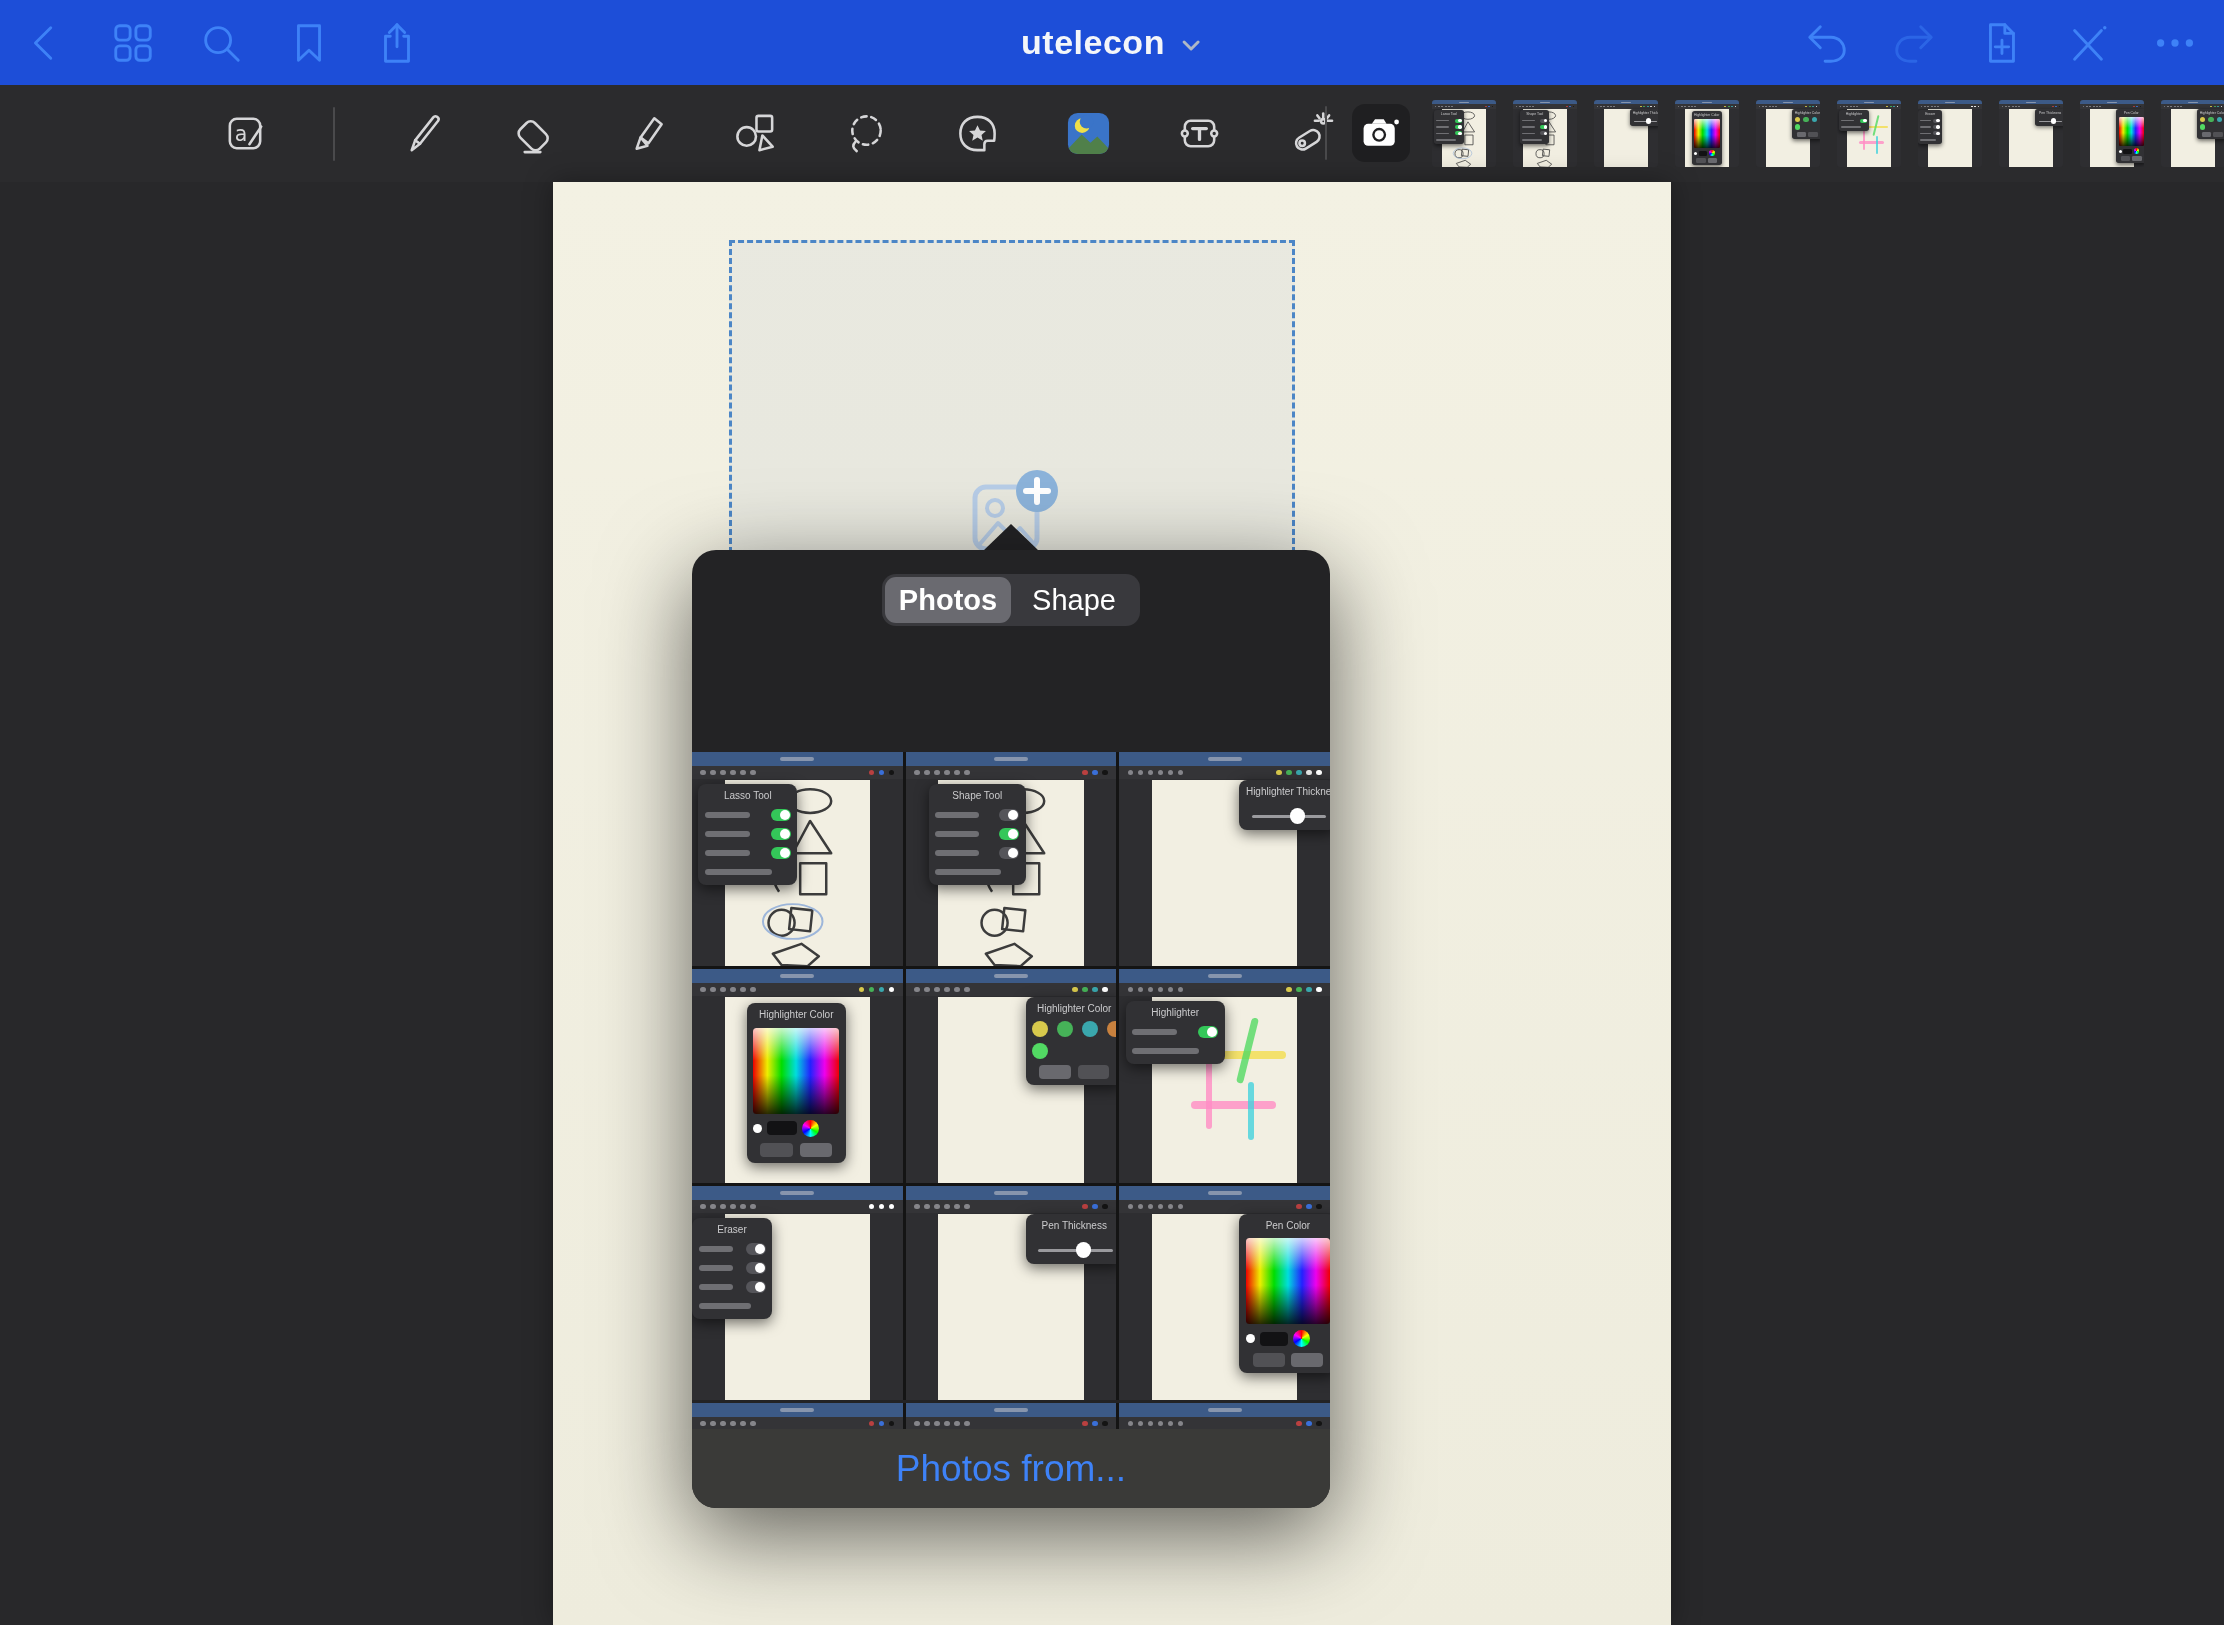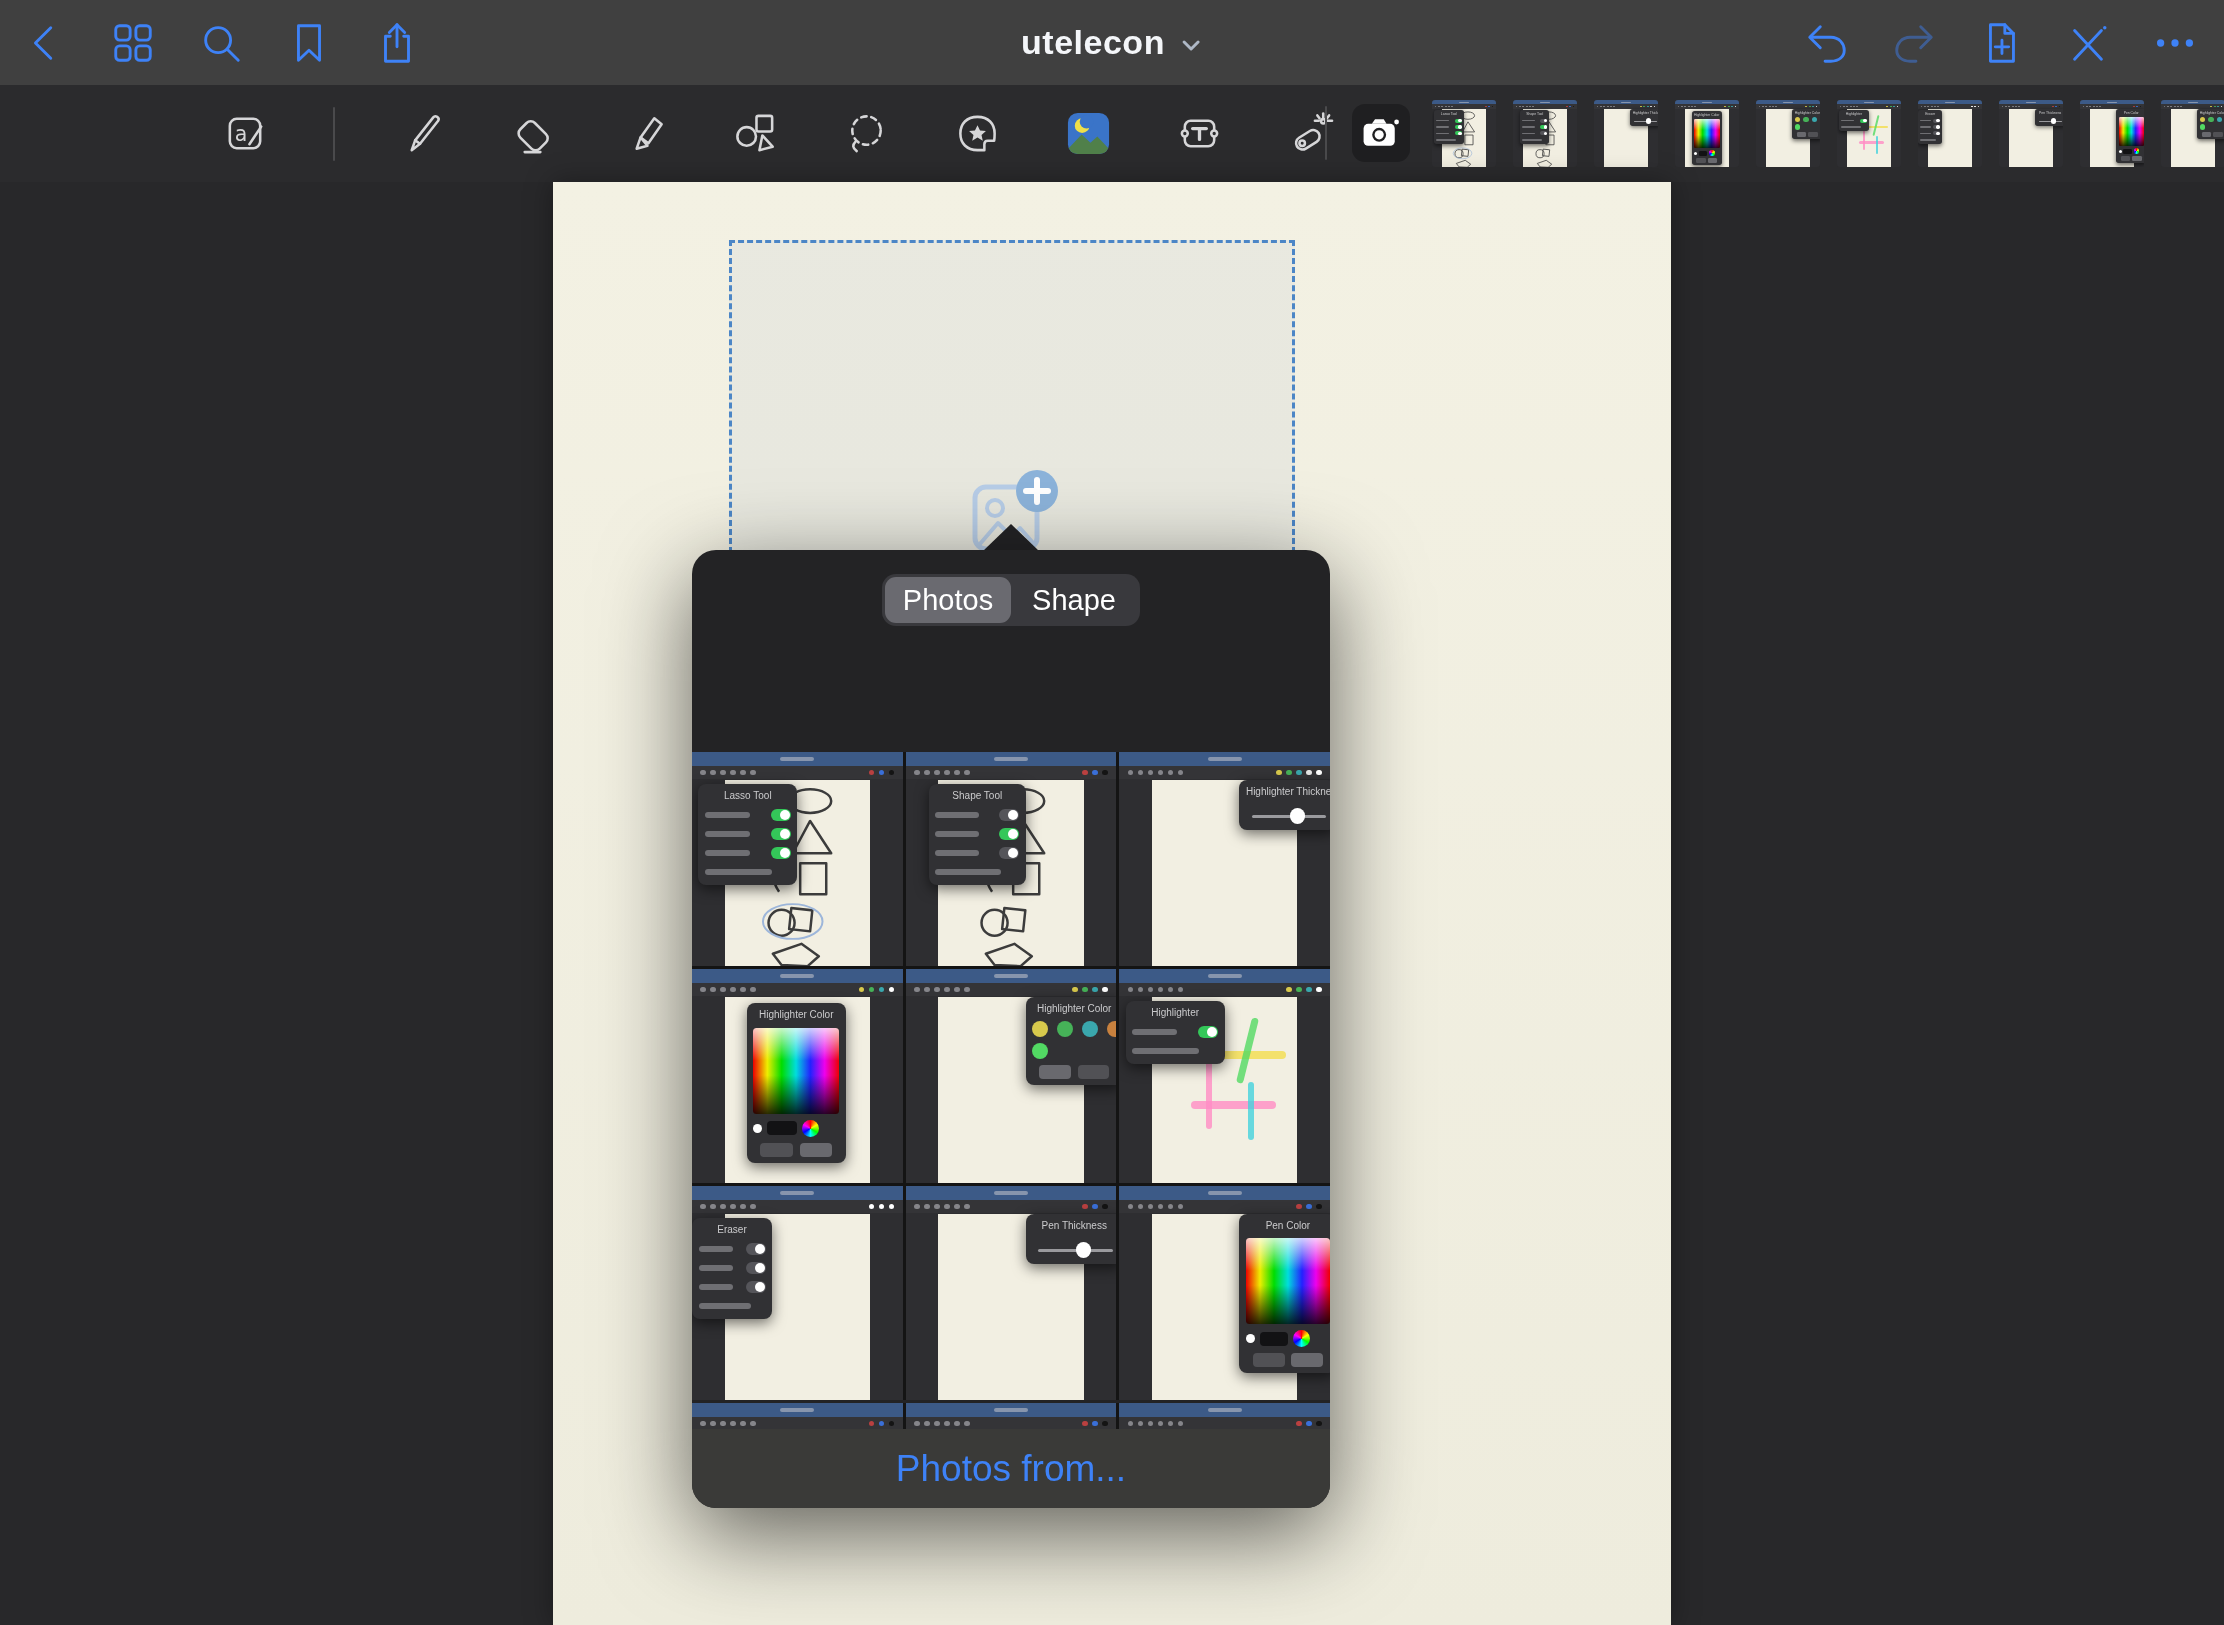--- a/index.html
+++ b/index.html
@@ -1,20 +1,20 @@
 <!DOCTYPE html>
 <html><head>
 <meta charset="utf-8">
 <style>
   html,body{margin:0;padding:0;background:#000;}
   .screen{position:relative;width:2224px;height:1625px;background:#28282a;overflow:hidden;
           font-family:"Liberation Sans","DejaVu Sans",sans-serif;}
 
   
-  .navbar{position:absolute;top:0;left:0;right:0;height:85px;background:#404040;}
+  .navbar{position:absolute;top:0;left:0;right:0;height:85px;background:#1d4ed8;}
   .nav-left{position:absolute;left:22px;top:0;height:100%;display:flex;align-items:center;gap:42px;}
   .nav-right{position:absolute;right:26px;top:0;height:100%;display:flex;align-items:center;gap:41px;}
   .nav-center{position:absolute;left:50%;top:0;height:100%;transform:translateX(-50%);
               display:flex;align-items:center;gap:14px;cursor:pointer;}
   .nav-title{color:#f4f6f9;font-size:34px;font-weight:bold;letter-spacing:.5px;}
   .icon{display:inline-block;}
   .icon svg{display:block;fill:none;stroke:currentColor;stroke-width:3;stroke-linecap:round;stroke-linejoin:round;}
   .nav-left .icon,.nav-right .icon{color:#3e82f7;width:46px;height:46px;}
   .nav-left .icon svg,.nav-right .icon svg{width:46px;height:46px;}
   .icon.dim{opacity:.45;}
@@ -44,21 +44,21 @@
 
   
   .pop-arrow{position:absolute;left:983px;top:524px;width:56px;height:27px;background:#232325;
              clip-path:polygon(50% 0,0 100%,100% 100%);}
   .popover{position:absolute;left:692px;top:550px;width:638px;height:958px;background:#232325;
            border-radius:24px;box-shadow:0 26px 90px rgba(0,0,0,.6);overflow:hidden;}
   .segment{position:absolute;left:50%;transform:translateX(-50%);top:24px;width:258px;height:52px;
            background:#39393d;border-radius:14px;display:flex;padding:3px;box-sizing:border-box;}
   .seg{flex:1;display:flex;align-items:center;justify-content:center;color:#fff;font-size:29px;
        border-radius:11px;cursor:pointer;}
-  .seg.selected{background:#6a6a70;font-weight:normal;}
+  .seg.selected{background:#6a6a70;font-weight:bold;}
   .searchbar{position:absolute;left:34px;right:34px;top:105px;height:64px;background:#46464a;
              border-radius:16px;display:flex;align-items:center;padding:0 18px;gap:14px;box-sizing:border-box;}
   .searchbar svg{width:32px;height:32px;flex:none;}
   .searchbar input{flex:1;background:transparent;border:none;outline:none;color:#e8e8ea;font-size:31px;
                    font-family:inherit;min-width:0;}
   .searchbar input::placeholder{color:#9a9aa0;}
   .grid{position:absolute;top:202px;left:0;right:0;display:grid;grid-template-columns:1fr 1fr 1fr;
         grid-auto-rows:214px;gap:3px;background:#141414;}
   .cell{position:relative;overflow:hidden;cursor:pointer;background:#2e2e31;}
   .sliver{position:absolute;top:853px;left:0;right:0;height:26px;display:grid;

